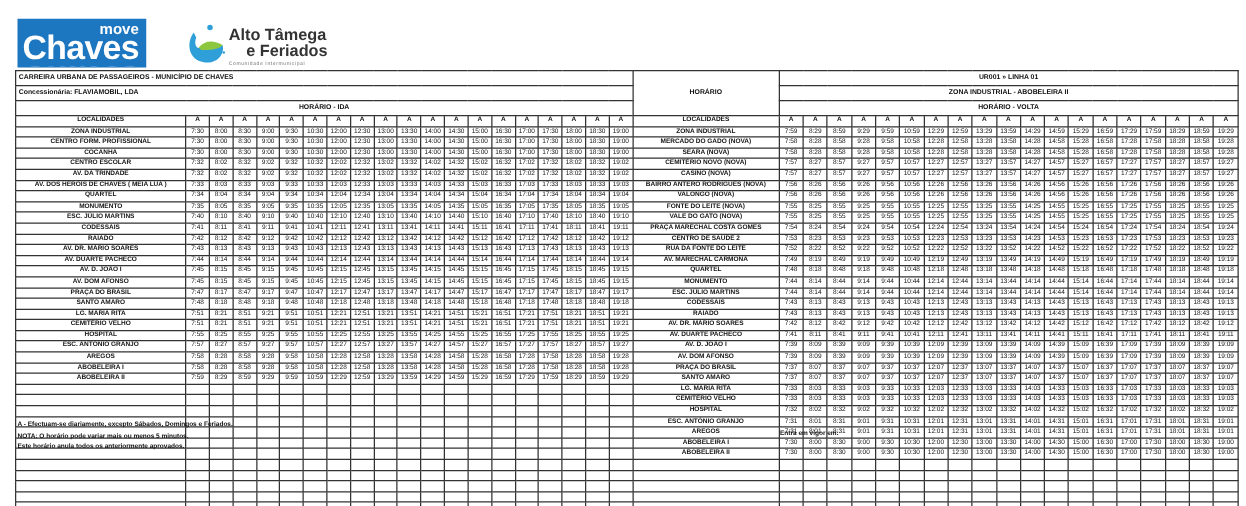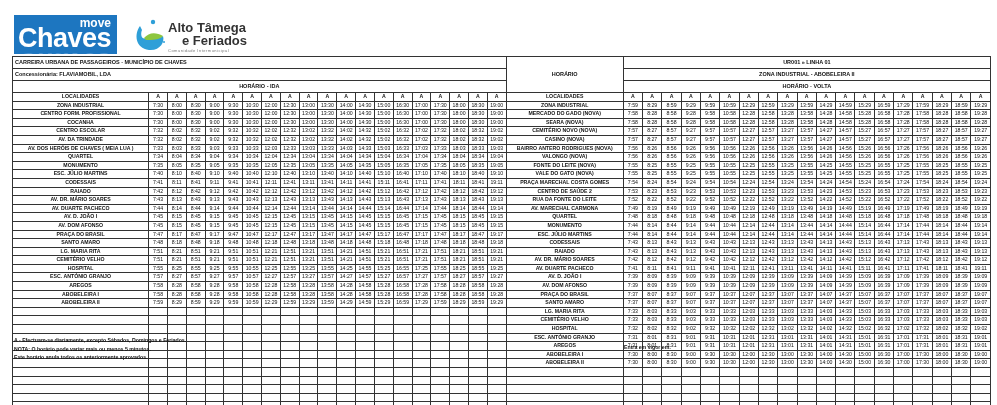--- a/index.html
+++ b/index.html
@@ -1,21 +1,21 @@
 <!DOCTYPE html>
 <html><head>
 <meta charset="utf-8">
 <style>
   html,body{margin:0;padding:0;background:#fff;}
   body{width:997px;height:405px;position:relative;overflow:hidden;font-family:"Liberation Sans",sans-serif;color:#111;}
   .logo1{position:absolute;left:14px;top:15px;width:103px;height:39px;background:#1d76c0;overflow:hidden;}
   .logo1 .move{position:absolute;right:6px;top:1px;font-size:12px;font-weight:bold;color:#fff;}
   .logo1 .chaves{position:absolute;left:4px;top:8px;font-size:27px;font-weight:bold;color:#fff;letter-spacing:-0.5px;}
   .logo1 .refl{position:absolute;left:4px;top:31px;font-size:27px;font-weight:bold;color:#6da6da;transform:scaleY(-1);opacity:0.6;letter-spacing:-0.5px;}
-  .logo2{position:absolute;left:132px;top:18px;width:130px;height:40px;}
+  .logo2{position:absolute;left:147px;top:18px;width:130px;height:40px;}
   .logo2 .title1{position:absolute;left:36px;top:2px;font-size:13px;font-weight:bold;color:#333;}
   .logo2 .title2{position:absolute;left:50px;top:15px;font-size:13px;font-weight:bold;color:#333;}
   .logo2 .sub{position:absolute;left:36px;top:30px;font-size:4px;color:#777;letter-spacing:0.5px;}
   table{border-collapse:collapse;position:absolute;font-size:5.2px;}
   td{border:0.6px solid #333;padding:0;height:7.6px;line-height:7.6px;text-align:center;white-space:nowrap;overflow:hidden;}
   .main{left:12px;top:56px;width:979px;border:1.2px solid #222;}
   .hd{text-align:left;font-weight:bold;font-size:5.5px;padding-left:2px;height:11px;line-height:11px;}
   .ctr{text-align:center;font-weight:bold;font-size:5.5px;height:11px;line-height:11px;}
   .loc{font-weight:bold;font-size:5.2px;}
   .colhd{font-weight:bold;}

